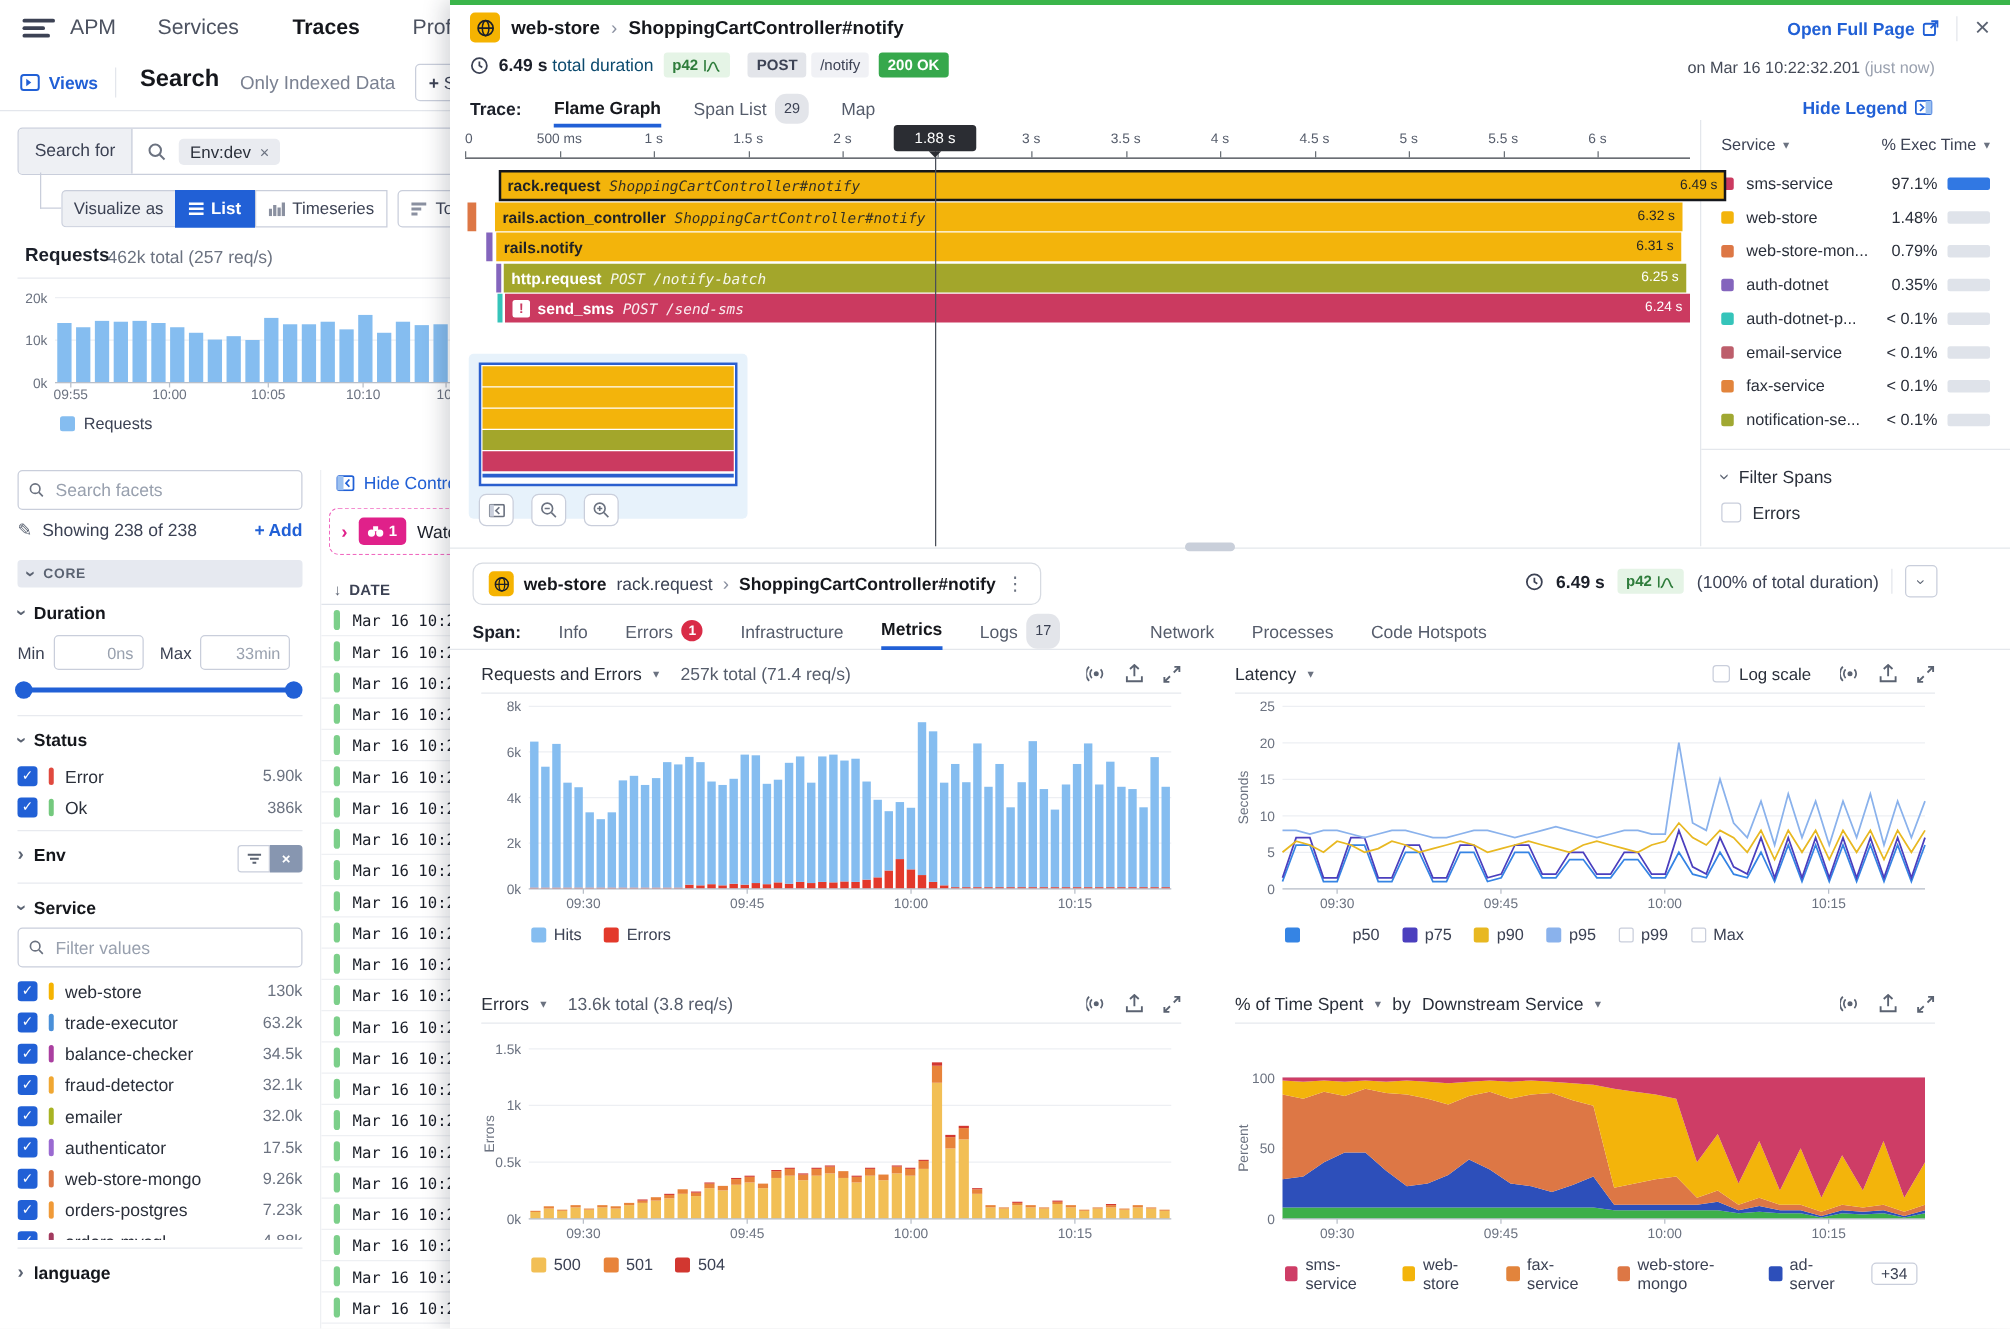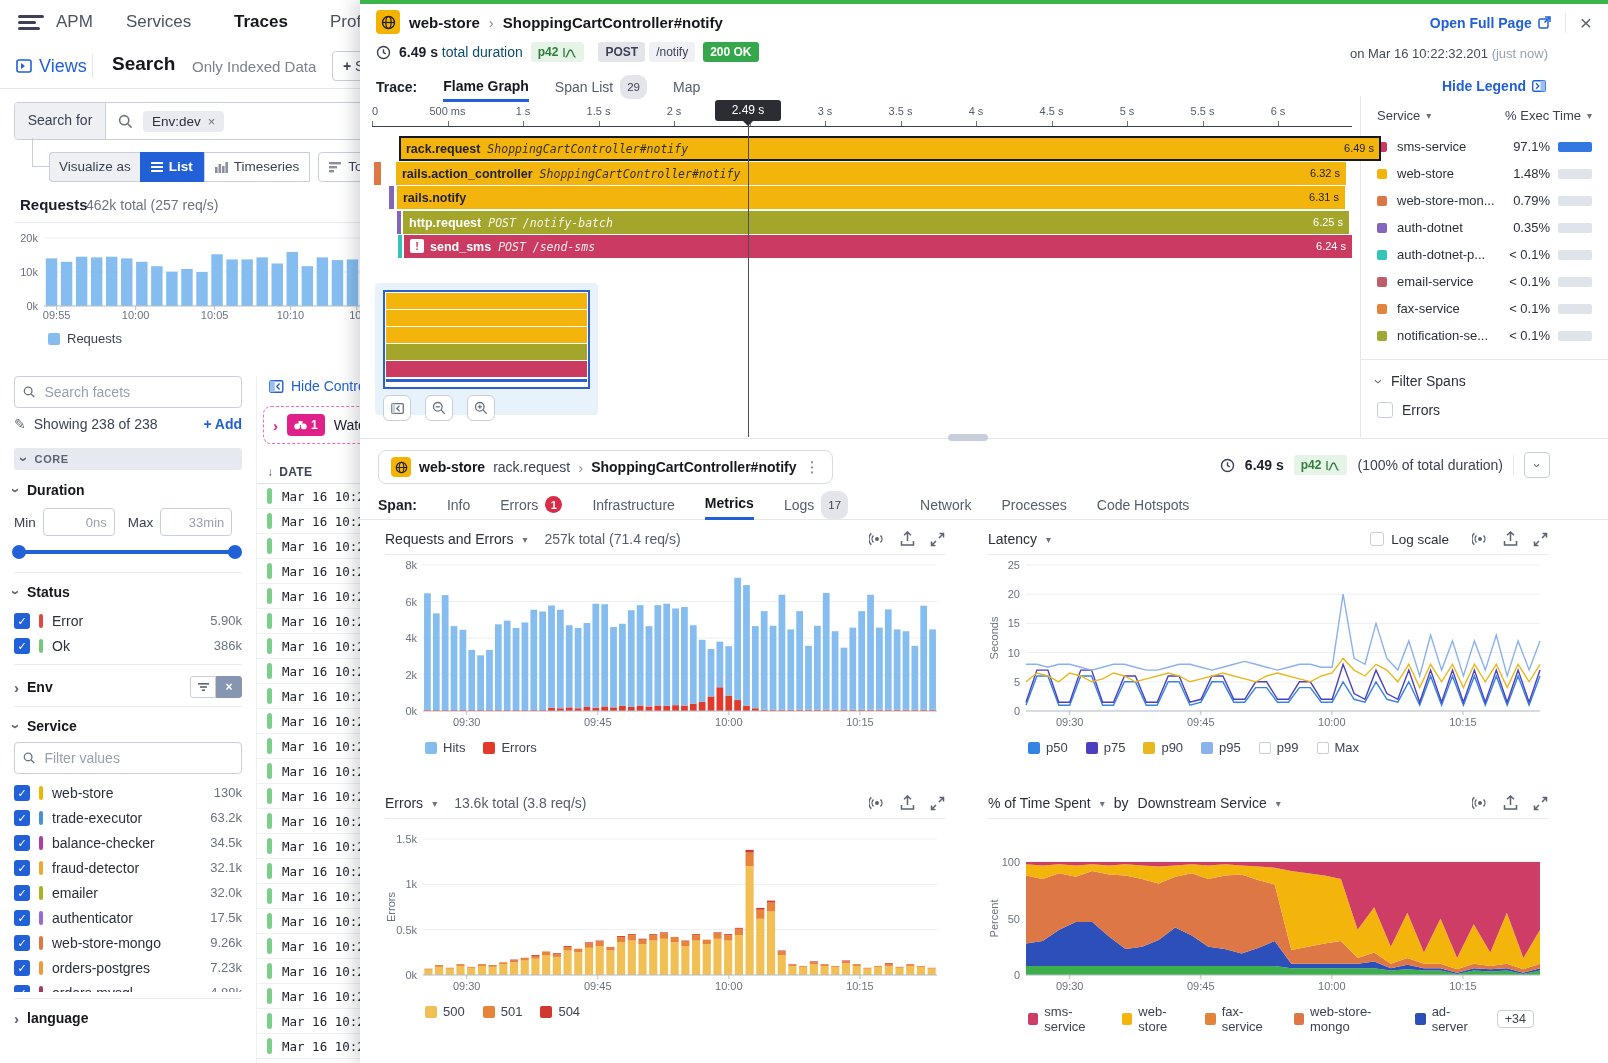--- a/index.html
+++ b/index.html
@@ -5,21 +5,21 @@
   html,body{margin:0;padding:0;background:#f6f7f9;}
   .page{position:relative;width:1608px;height:1063px;overflow:hidden;background:#fff;
         font-family:"Liberation Sans",sans-serif;color:#1b1f29;font-size:14px;}
   .abs{position:absolute;}
   
   .topnav{position:absolute;left:0;top:0;width:1608px;height:44px;border-bottom:1px solid #e3e6ec;background:#fff;}
   .topnav .nav-item{position:absolute;top:0;height:44px;line-height:44px;color:#4c5260;font-size:17px;cursor:pointer;}
   .topnav .nav-item.active{color:#15171c;font-weight:bold;border-bottom:3px solid #14532d;}
   .logo-bars i{display:block;height:3px;background:#3c4254;border-radius:2px;margin:3px 0;}
   .subnav{position:absolute;left:0;top:44px;width:1608px;height:44px;border-bottom:1px solid #e3e6ec;background:#fff;}
-  .views{position:absolute;left:16px;top:0;height:44px;display:flex;align-items:center;gap:7px;color:#2160d6;font-weight:normal;font-size:18px;cursor:pointer;justify-content:center;}
+  .views{position:absolute;left:16px;top:0;height:44px;display:flex;align-items:center;gap:7px;color:#2160d6;font-weight:bold;font-size:14px;cursor:pointer;justify-content:center;}
   .vdiv{position:absolute;width:1px;background:#e3e6ec;}
   .search-title{position:absolute;left:112px;top:9px;font-size:19px;font-weight:bold;color:#15171c;}
   .search-sub{position:absolute;left:192px;top:14px;font-size:15px;color:#7a8191;}
   .add-saved{position:absolute;left:332px;top:7px;height:28px;line-height:28px;padding:0 10px;border:1px solid #c9cedb;border-radius:4px;color:#3c4254;background:#fff;}
   .searchrow{position:absolute;left:14px;top:102px;width:600px;height:36px;border:1px solid #c9cedb;border-radius:4px;display:flex;background:#fff;overflow:hidden;}
   .search-label{width:90px;background:#eef0f4;border-right:1px solid #c9cedb;color:#3c4254;line-height:34px;text-align:center;font-size:14px;}
   .search-body{display:flex;align-items:center;gap:10px;padding-left:12px;}
   .tag{display:inline-flex;align-items:center;gap:7px;background:#e9ebf0;border-radius:4px;padding:3px 9px;font-size:13.5px;color:#2a2f3a;}
   .tag .x{color:#6b7280;font-size:13px;cursor:pointer;}
   .connector{position:absolute;left:32px;top:138px;width:16px;height:28px;border-left:1px solid #c9cedb;border-bottom:1px solid #c9cedb;}
@@ -33,21 +33,21 @@
   .bg-legend{position:absolute;left:48px;top:331px;display:flex;align-items:center;gap:7px;font-size:13px;color:#3c4254;}
   .sq{display:inline-block;width:12px;height:12px;border-radius:2px;}
   
   .facets{position:absolute;left:14px;top:376px;width:228px;height:687px;font-size:14px;}
   .finput{display:flex;align-items:center;gap:7px;border:1px solid #c9cedb;border-radius:4px;height:30px;padding:0 8px;background:#fff;}
   .finput input{border:none;outline:none;width:100%;font-size:14px;color:#3c4254;font-family:"Liberation Sans",sans-serif;background:transparent;}
   .finput input::placeholder{color:#98a0ae;}
   .showing{position:absolute;left:0;top:40px;width:228px;display:flex;align-items:center;gap:8px;color:#3c4254;}
   .addlink{margin-left:auto;color:#2160d6;font-weight:bold;display:flex;gap:3px;align-items:center;cursor:pointer;}
   .corebar{position:absolute;left:0;top:72px;width:228px;height:22px;background:#e6e9f0;border-radius:3px;display:flex;align-items:center;gap:7px;padding-left:8px;box-sizing:border-box;font-size:11px;font-weight:bold;letter-spacing:.6px;color:#5b6372;}
-  .fsec-title{font-weight:bold;font-size:14px;color:#15171c;display:flex;align-items:center;gap:8px;}
+  .fsec-title{font-weight:bold;font-size:14px;color:#15171c;display:flex;gap:8px;}
   .chev{display:inline-block;color:#5b6372;font-size:15px;line-height:1;}
   .rot90{display:inline-block;transform:rotate(90deg);}
   .minmax label{color:#3c4254;font-size:13.5px;}
   .minmax input{width:56px;height:26px;border:1px solid #c9cedb;border-radius:4px;text-align:right;padding:0 7px;font-size:13px;color:#6b7280;font-family:"Liberation Sans",sans-serif;outline:none;}
   .minmax input::placeholder{color:#98a0ae;}
   .slider{position:absolute;left:0;top:174px;width:226px;height:4px;background:#2160d6;border-radius:2px;}
   .knob{position:absolute;top:-5px;width:14px;height:14px;border-radius:50%;background:#2160d6;cursor:pointer;}
   .fdiv{position:absolute;left:0;width:228px;height:1px;background:#e8eaef;}
   .cbx{width:16px;height:16px;border-radius:3px;background:#2160d6;color:#fff;font-size:11px;line-height:16px;text-align:center;flex:0 0 16px;cursor:pointer;}
   .cbx.empty{background:#fff;border:1px solid #c9cedb;box-sizing:border-box;}
@@ -632,21 +632,21 @@
         <i class="rmark" style="left: 604px;"></i>
         <span class="rtick" style="left: 679.5px;">4.5 s</span>
         <i class="rmark" style="left: 679.5px;"></i>
         <span class="rtick" style="left: 755px;">5 s</span>
         <i class="rmark" style="left: 755px;"></i>
         <span class="rtick" style="left: 830.5px;">5.5 s</span>
         <i class="rmark" style="left: 830.5px;"></i>
         <span class="rtick" style="left: 906px;">6 s</span>
         <i class="rmark" style="left: 906px;"></i>
       </div>
-    <div class="cursortip">2.49 s</div>
+    <div class="cursortip">1.88 s</div>
     <div class="cursorline"></div>
     <div class="flame" id="flame-rows">
         <div class="fbar sel" style="left: 0px; top: 0px; width: 980px; background: rgb(243, 180, 11);"><b>rack.request</b><i>ShoppingCartController#notify</i><span class="dur">6.49 s</span></div>
         <div class="chip" style="left: 2px; top: 24.5px; width: 7px; background: rgb(221, 119, 69);"></div>
         <div class="fbar" style="left: 24px; top: 24.5px; width: 950px; background: rgb(243, 180, 11);"><b>rails.action_controller</b><i>ShoppingCartController#notify</i><span class="dur">6.32 s</span></div>
         <div class="chip" style="left: 17px; top: 49px; width: 5px; background: rgb(132, 101, 189);"></div>
         <div class="fbar" style="left: 25px; top: 49px; width: 948px; background: rgb(243, 180, 11);"><b>rails.notify</b><span class="dur">6.31 s</span></div>
         <div class="chip" style="left: 25px; top: 73.5px; width: 4px; background: rgb(132, 101, 189);"></div>
         <div class="fbar light" style="left: 31px; top: 73.5px; width: 946px; background: rgb(163, 166, 43);"><b>http.request</b><i>POST /notify-batch</i><span class="dur">6.25 s</span></div>
         <div class="chip" style="left: 26px; top: 98px; width: 4px; background: rgb(53, 196, 186);"></div>
@@ -1043,21 +1043,21 @@
           <text x="212.76000000000002" y="171" text-anchor="middle" class="tick">09:45</text>
           <line x1="343.83" x2="343.83" y1="156" y2="160" stroke="#b9bfc9"></line>
           <text x="343.83" y="171" text-anchor="middle" class="tick">10:00</text>
           <line x1="474.9" x2="474.9" y1="156" y2="160" stroke="#b9bfc9"></line>
           <text x="474.9" y="171" text-anchor="middle" class="tick">10:15</text>
           <text x="10" y="83" text-anchor="middle" class="tick" transform="rotate(-90 10 83)">Seconds</text>
         </svg>
       <div class="clegend">
           <span class="litem">
             <i class="lsq" style="background: rgb(53, 132, 228);"></i>
-            <em style="font-style: normal;">p50</em>
+            <em style="font-style: normal; margin-left: 36px;">p50</em>
           </span>
           <span class="litem">
             <i class="lsq" style="background: rgb(75, 63, 190);"></i>
             <em style="font-style: normal;">p75</em>
           </span>
           <span class="litem">
             <i class="lsq" style="background: rgb(232, 184, 33);"></i>
             <em style="font-style: normal;">p90</em>
           </span>
           <span class="litem">

